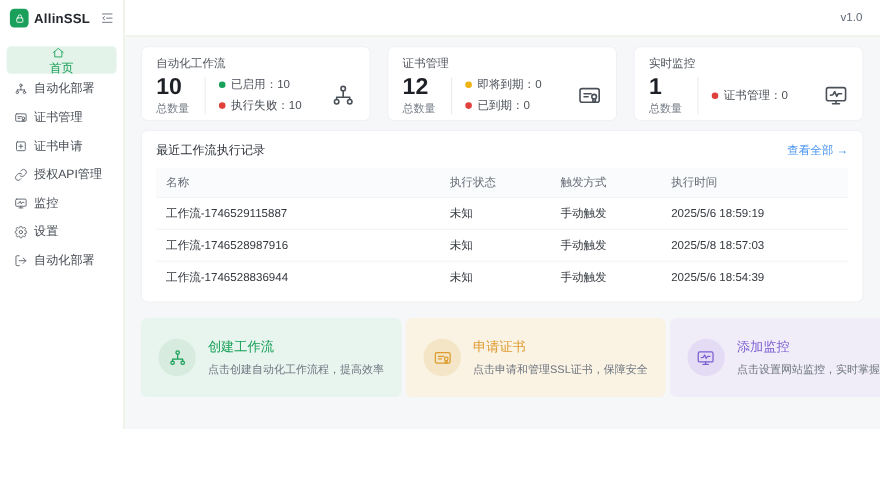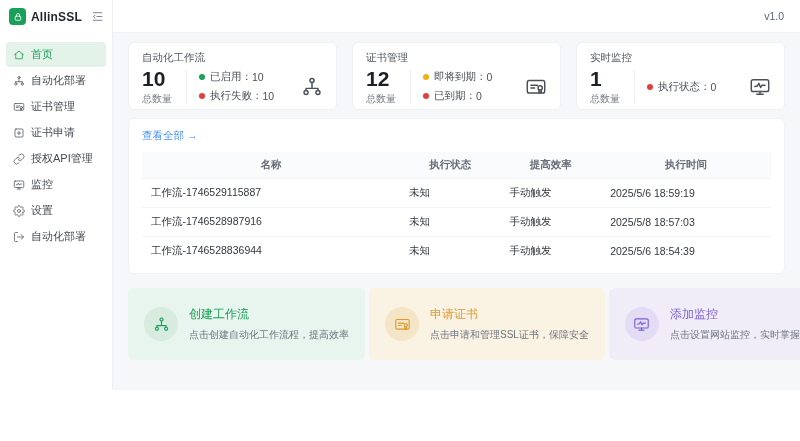--- a/index.html
+++ b/index.html
@@ -10,21 +10,21 @@
   .sidebar { position:absolute; left:0; top:0; width:113px; height:441px; background:#fff; border-right:1px solid #eceef1; z-index:2; }
   .logo-row { height:33px; display:flex; align-items:center; padding:0 8px 0 9px; }
   .logo-badge { width:17px; height:17px; border-radius:4px; background:#1ba05b; display:flex; align-items:center; justify-content:center; flex:0 0 auto; }
   .logo-badge svg { width:12px; height:12px; stroke:#fff; }
   .logo-text { font-size:12px; font-weight:bold; color:#23272e; margin-left:5px; letter-spacing:.2px; }
   .collapse-btn { margin-left:auto; color:#6b7280; display:flex; cursor:pointer; }
   .collapse-btn svg { width:13px; height:13px; stroke:#6b7280; }
   .menu { padding:9px 6px; display:flex; flex-direction:column; gap:1px; }
   .menu-item { display:flex; align-items:center; height:25px; padding:0 7px; border-radius:4px; color:#464c54; font-size:11px; cursor:pointer; white-space:nowrap; }
   .menu-item svg { width:12px; height:12px; stroke:#565d66; margin-right:6px; flex:0 0 auto; }
-  .menu-item.active { background:#e4f3ea; color:#17a057; }
+  .menu-item.active { background:#e4f3ea; color:#17a057;flex-direction:column; }
   .menu-item.active svg { stroke:#17a057; }
 
   
   .topbar { position:absolute; left:113px; top:0; right:0; height:33px; background:#fff; border-bottom:1px solid #eff0f2; display:flex; align-items:center; justify-content:flex-end; padding:0 16px; }
   .version { font-size:10.5px; color:#5c6673; }
 
   
   .content { position:absolute; left:113px; top:33px; right:0; bottom:0; background:#f6f7f9; padding:9px 15px; overflow:hidden; }
 
   .stats-row { display:flex; gap:15px;align-items:flex-end; }
@@ -40,21 +40,21 @@
   .dot { width:6px; height:6px; border-radius:50%; margin-right:5px; flex:0 0 auto; }
   .stat-icon { margin-left:auto; color:#4a5058; display:flex; }
   .stat-icon svg { width:22px; height:22px; stroke:#4a5058; }
 
   
   .table-card { background:#fff; border:1px solid #f0f1f4; border-radius:6px; margin-top:8px; padding:10px 13px 8px; }
   .table-head { display:flex; align-items:center; justify-content:space-between; }
   .table-title { font-size:11px; color:#2f343b; }
   .view-all { font-size:10.5px; color:#4592ef; cursor:pointer; }
   table.records { width:100%; border-collapse:collapse; margin-top:9px; }
-  table.records th { background:#fafbfc; font-weight:bold; text-align:center; font-size:10.5px; color:#666d76; padding:6px 9px; }
+  table.records th { background:#fafbfc; font-weight:normal; text-align:left; font-size:10.5px; color:#666d76; padding:6px 9px; }
   table.records td { font-size:10.5px; color:#33383f; padding:7px 9px; border-top:1px solid #f3f4f6; }
   .col-name { width:41%; } .col-status { width:16%; } .col-trigger { width:16%; } .col-time { width:27%; }
 
   
   .actions-row { display:flex; gap:4px; margin-top:14px; }
   .action-card { flex:1; border-radius:6px; padding:0 16px; height:72px; display:flex; align-items:center; cursor:pointer; }
   .action-circle { width:34px; height:34px; border-radius:50%; display:flex; align-items:center; justify-content:center; flex:0 0 auto; }
   .action-circle svg { width:17px; height:17px; }
   .action-texts { margin-left:11px; }
   .action-title { font-size:12px; }
@@ -250,43 +250,44 @@
         <div class="stat-title">实时监控</div>
         <div class="stat-body">
           <div class="stat-left">
             <div class="stat-num">1</div>
             <div class="stat-total">总数量</div>
           </div>
           <div class="stat-div"></div>
           <div class="stat-metrics">
             <div class="metric">
               <span class="dot" style="background-color: rgb(224, 64, 60);"></span>
-              <span>执行状态：</span>
+              <span>证书管理：</span>
               <span>0</span>
             </div>
           </div>
           <span class="stat-icon">
               <svg class="ic">
                 <use href="#i-monitor"></use>
               </svg>
             </span>
         </div>
       </div>
     </div>
 
     <div class="table-card">
       <div class="table-head">
+        <span class="table-title">最近工作流执行记录</span>
         <span class="view-all">查看全部 →</span>
       </div>
       <table class="records">
         <thead>
           <tr>
             <th class="col-name">名称</th>
             <th class="col-status">执行状态</th>
-            <th class="col-trigger">提高效率</th>
+            <th class="col-trigger">触发方式</th>
             <th class="col-time">执行时间</th>
           </tr>
         </thead>
         <tbody>
           <tr>
             <td>工作流-1746529115887</td>
             <td>未知</td>
             <td>手动触发</td>
             <td>2025/5/6 18:59:19</td>
           </tr>

